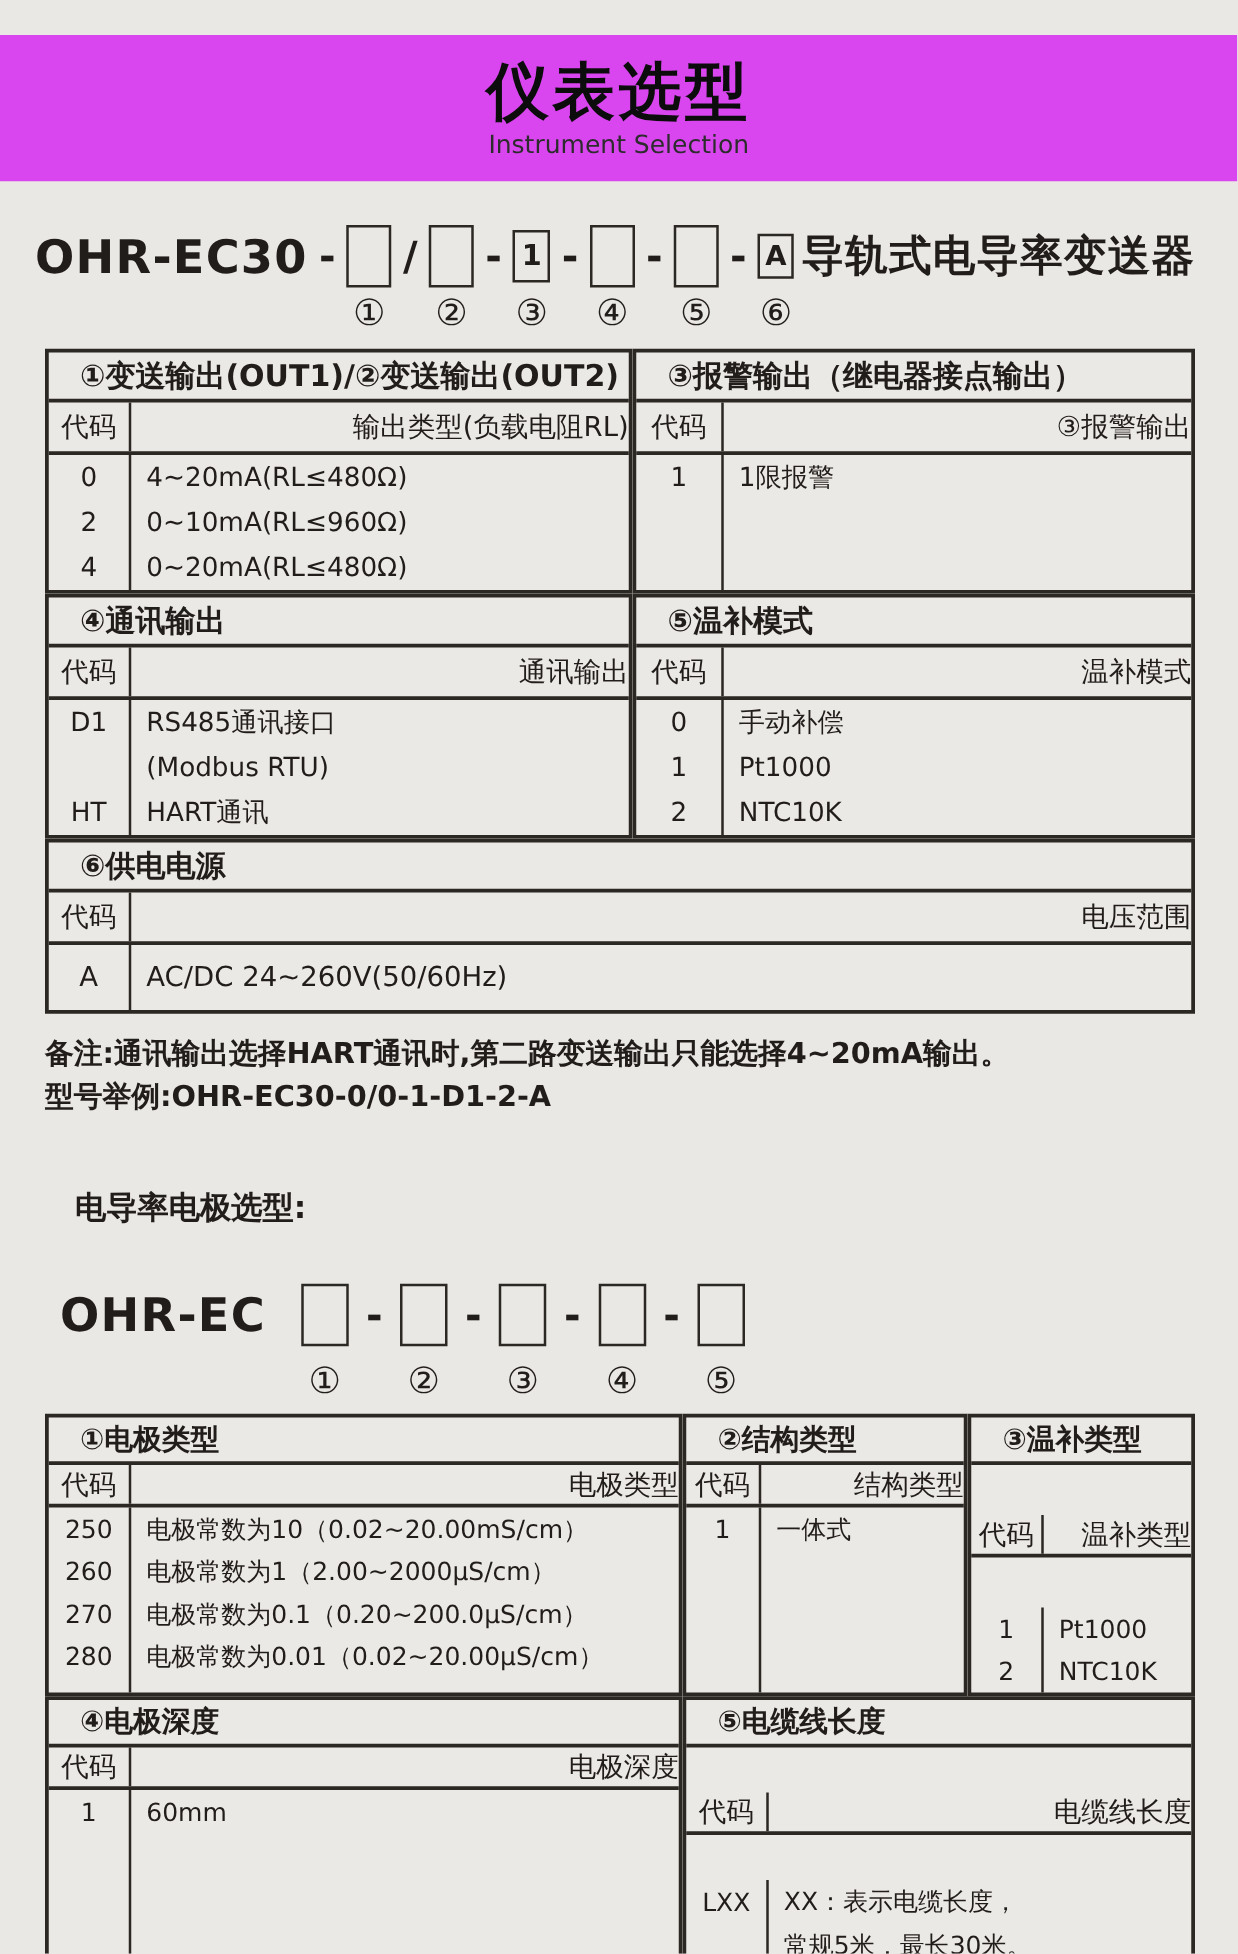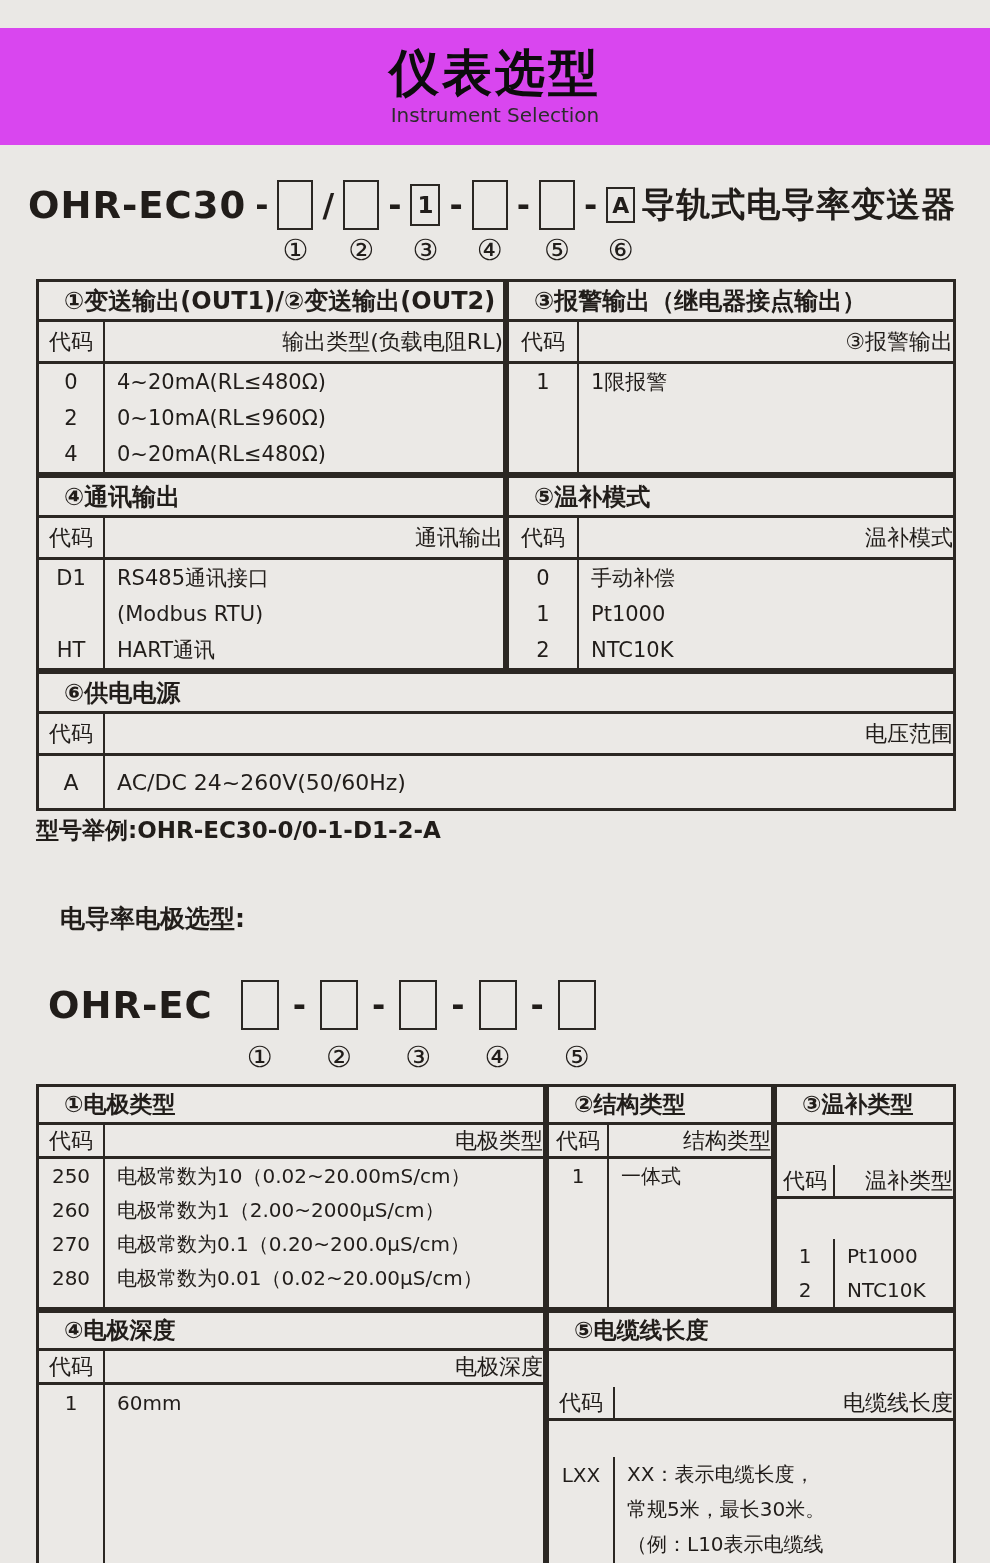--- a/index.html
+++ b/index.html
@@ -226,20 +226,21 @@
             <div class="line">A</div>
           </div>
           <div class="label">
             <div class="line">AC/DC 24~260V(50/60Hz)</div>
           </div>
         </div>
       </section>
     </div>
   </div>
 
+  <p class="remark">备注:通讯输出选择HART通讯时,第二路变送输出只能选择4~20mA输出。</p>
   <p class="example">型号举例:OHR-EC30-0/0-1-D1-2-A</p>
 
   <h3 class="sub-heading">电导率电极选型:</h3>
 
   <div class="model model2">
     <span class="mprefix">OHR-EC</span>
     <span class="seg">
       <span class="sep"></span>
       <span class="slot">
         <span class="boxwrap">

